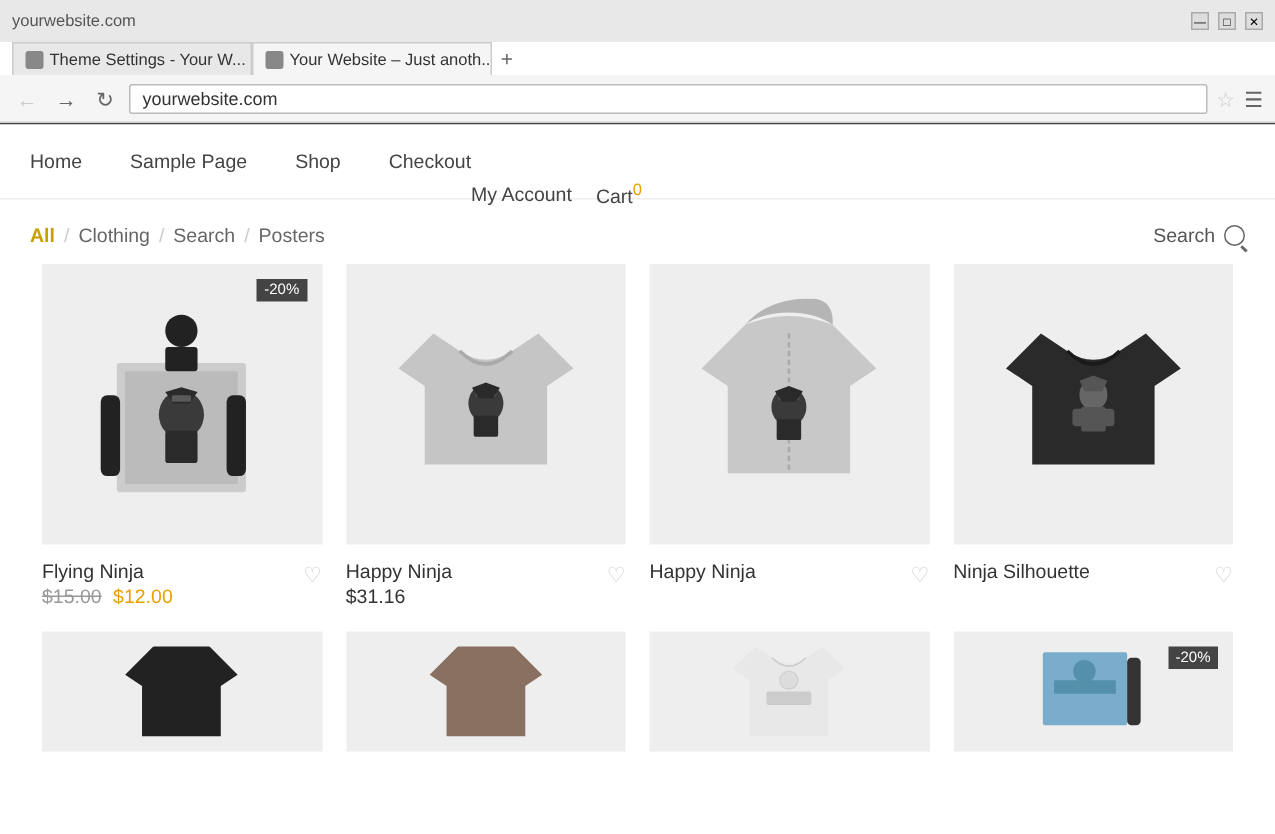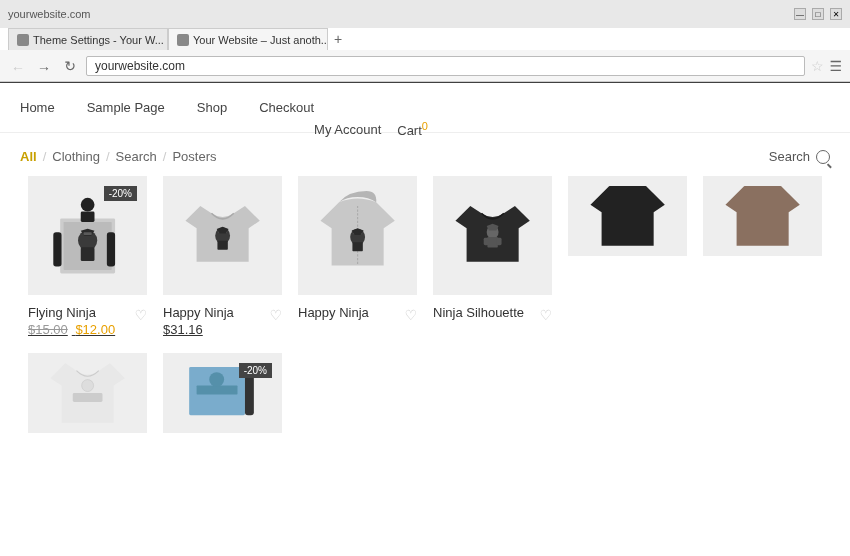--- a/index.html
+++ b/index.html
@@ -36,29 +36,29 @@
 
     
     .category-bar { display: flex; align-items: center; justify-content: space-between; padding: 16px 20px 12px; }
     .category-filters { display: flex; gap: 6px; font-size: 13px; }
     .cat-all { color: #c8a000; font-weight: bold; }
     .cat-sep { color: #ccc; }
     .cat-link { color: #666; cursor: pointer; }
     .search-btn { display: flex; align-items: center; gap: 6px; font-size: 13px; color: #555; cursor: pointer; }
 
     
-    .products-grid { display: grid; grid-template-columns: repeat(6, 1fr); gap: 0; padding: 0 20px; }
+    .products-grid { display: grid; grid-template-columns: repeat(4, 1fr); gap: 0; padding: 0 20px; }
     .product-card { padding: 0 8px 16px; position: relative; }
     .product-img-wrap { background: #eee; width: 100%; aspect-ratio: 1; position: relative; overflow: hidden; display: flex; align-items: center; justify-content: center; margin-bottom: 10px; }
     .discount-badge { position: absolute; top: 10px; right: 10px; background: #444; color: #fff; font-size: 10px; padding: 2px 5px; z-index: 2; }
 
     
     .product-svg { width: 75%; height: 75%; }
     .product-name { font-size: 13px; color: #333; }
-    .product-price { font-size: 13px; color: #333; margin-top: 2px; text-decoration: underline; }
+    .product-price { font-size: 13px; color: #333; margin-top: 2px; }
     .price-old { text-decoration: line-through; color: #999; margin-right: 4px; }
     .price-new { color: #e8a000; }
     .wishlist-btn { color: #ccc; font-size: 14px; cursor: pointer; margin-top: 2px; }
 
     .product-bottom { display: flex; justify-content: space-between; align-items: flex-start; }
     .product-text { flex: 1; }
   </style>
 </head>
 <body>
 

